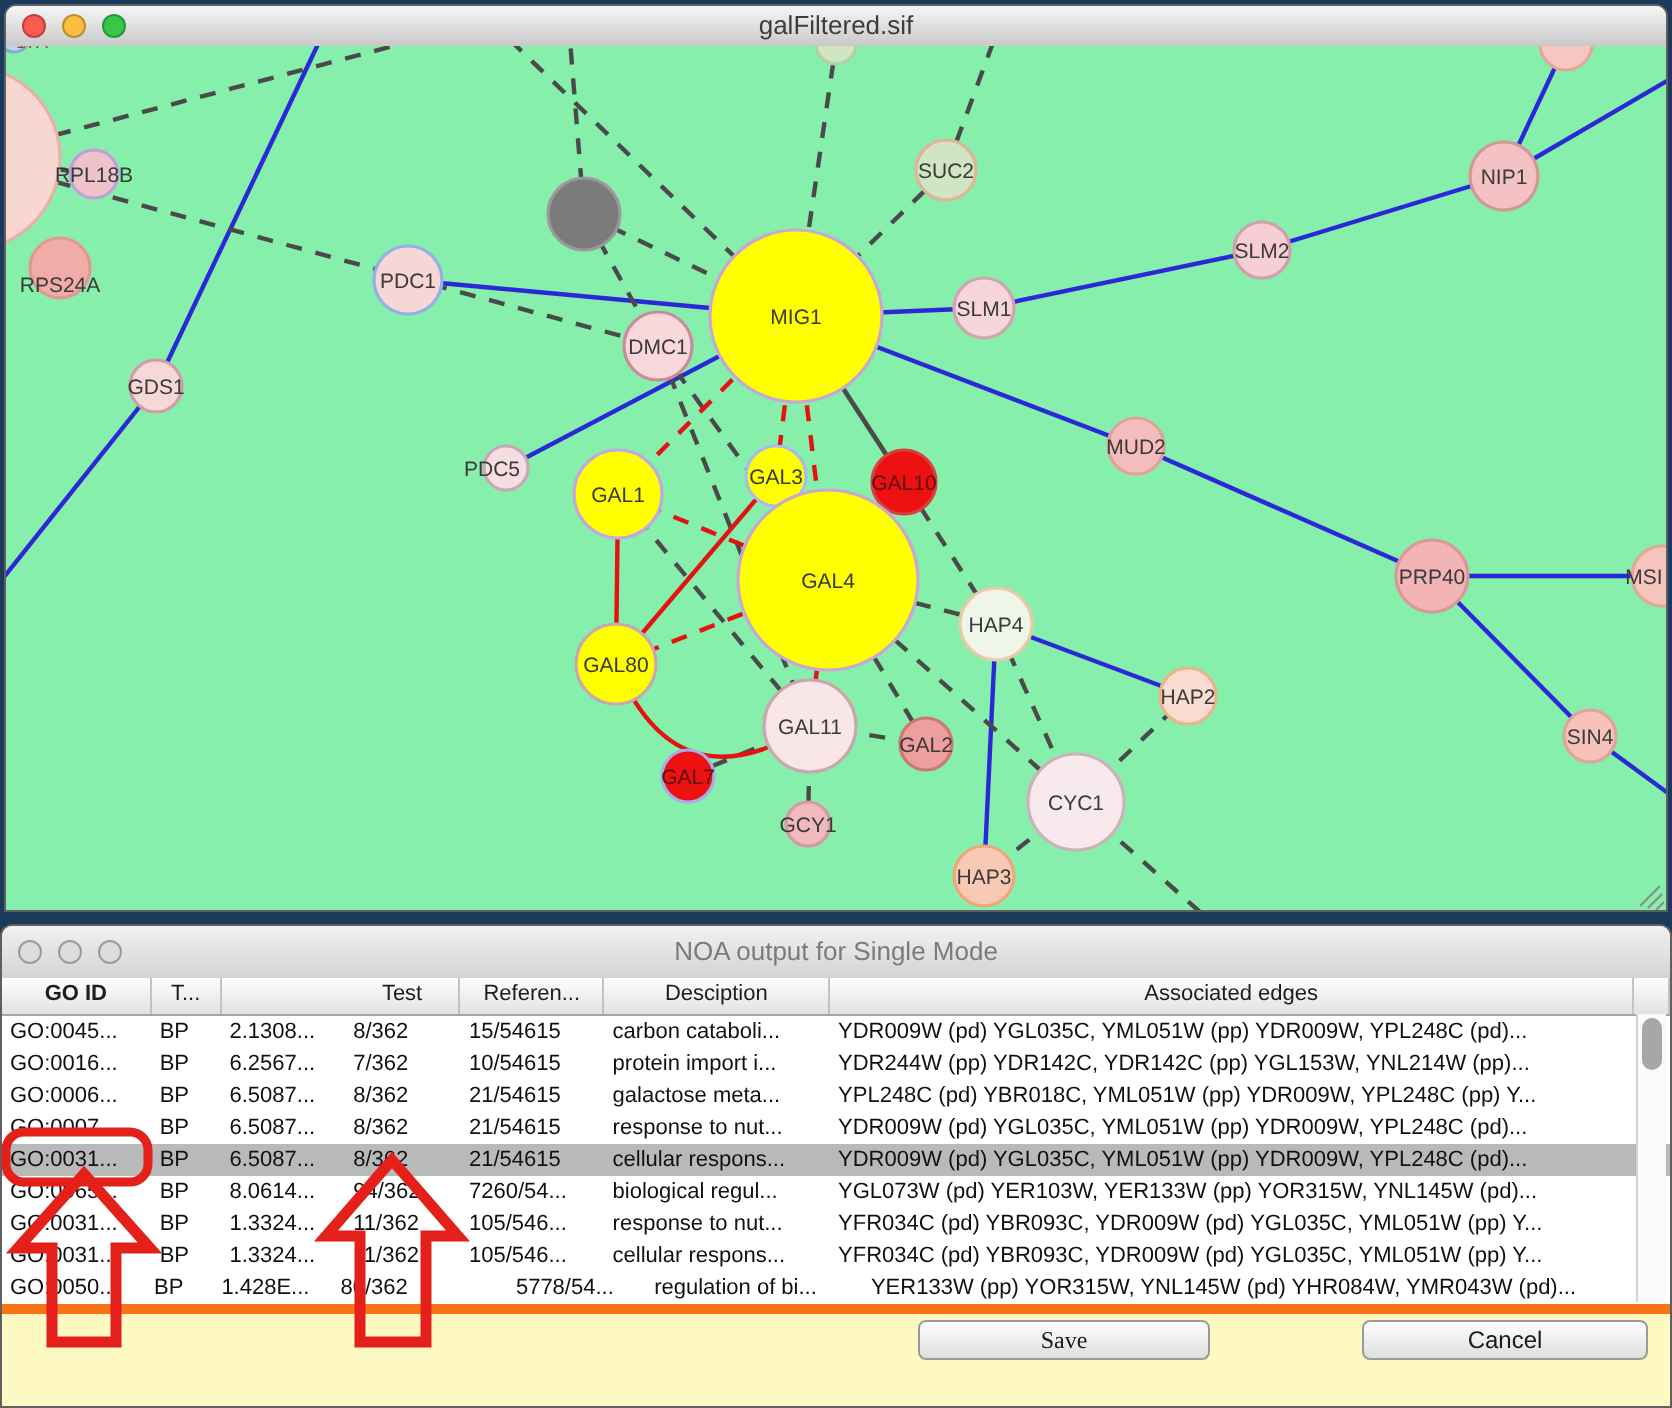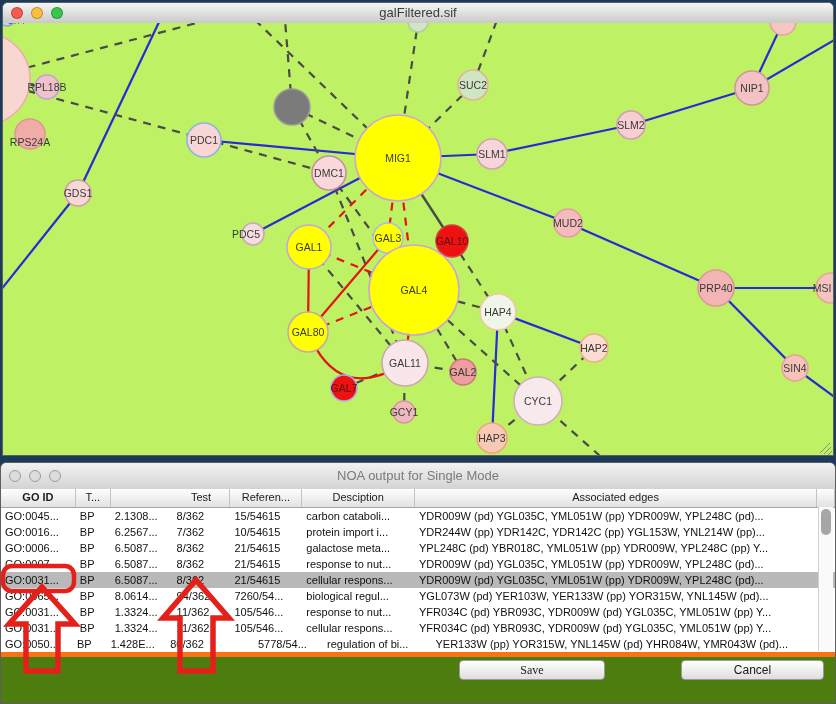--- a/index.html
+++ b/index.html
@@ -1,32 +1,32 @@
 <!DOCTYPE html>
 <html><head>
 <meta charset="utf-8">
 <style>
   html,body{margin:0;padding:0;}
   .desktop{position:relative;width:836px;height:704px;background:#1b3a5c;
     font-family:"Liberation Sans",sans-serif;overflow:hidden;}
-  .win{position:absolute;box-sizing:border-box;background:#4d7c0f;
+  .win{position:absolute;box-sizing:border-box;background:#fef9c3;
     border:1px solid #5f5f5f;border-radius:6px 6px 0 0;}
   .top-win{left:2px;top:2px;width:832px;height:454px;background:#fff;}
   .bottom-win{left:0;top:462px;width:836px;height:242px;}
   .titlebar{position:relative;height:20px;border-radius:5px 5px 0 0;
     background:linear-gradient(#f6f6f6,#c9c9c9);border-bottom:1px solid #8a8a8a;}
   .bottom-win .titlebar{height:26px;background:linear-gradient(#f2f2f2,#d3d3d3);}
   .wtitle{position:absolute;left:0;right:0;top:2px;text-align:center;
     font-size:13px;color:#3c3c3c;white-space:nowrap;}
   .bottom-win .wtitle{top:5px;color:#7b7b7b;}
   .lights{position:absolute;left:8px;top:4px;display:flex;gap:8px;}
   .bottom-win .lights{top:7px;}
   .light{width:12px;height:12px;border-radius:50%;box-sizing:border-box;border:1px solid rgba(0,0,0,.25);}
   .light.inactive{background:#dcdcdc;border:1px solid #9b9b9b;}
-  .canvas{position:absolute;left:0;top:20px;width:830px;height:432px;background:#bef264;overflow:hidden;}
+  .canvas{position:absolute;left:0;top:20px;width:830px;height:432px;background:#86efac;overflow:hidden;}
   .table{position:absolute;left:0;top:26px;width:834px;background:#fff;}
   .thead{display:flex;height:18px;background:linear-gradient(#fefefe,#e2e2e2);
     border-bottom:1px solid #a6a6a6;}
   .th{box-sizing:border-box;border-right:1px solid #c3c3c3;text-align:center;
     font-size:11px;color:#1c1c1c;line-height:17px;white-space:nowrap;overflow:hidden;}
   .tbody{border-bottom:5px solid #f97316;}
   .tr{display:flex;height:16px;background:#fff;}
   .tr.selected{background:#b9b9b9;}
   .td{box-sizing:border-box;padding-left:4px;font-size:11px;color:#111;
     line-height:16px;white-space:nowrap;overflow:hidden;}

